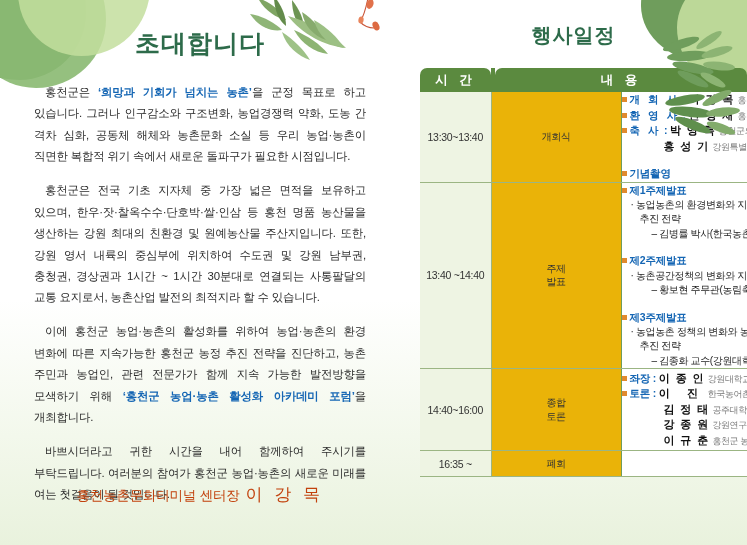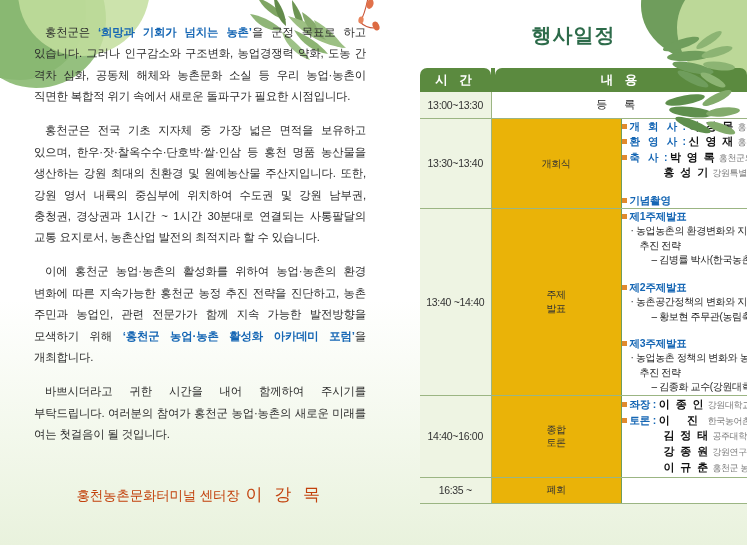--- a/index.html
+++ b/index.html
@@ -258,20 +258,21 @@
       <path d="M112 26 C116 30 120 32 126 32"></path>
     </g>
     <ellipse cx="122" cy="8" rx="3.4" ry="5" fill="#e1714a" transform="rotate(18 122 8)"></ellipse>
     <ellipse cx="128" cy="30" rx="3.2" ry="4.6" fill="#dd6a42" transform="rotate(-25 128 30)"></ellipse>
     <ellipse cx="113" cy="24" rx="2.6" ry="3.6" fill="#e8845c" transform="rotate(10 113 24)"></ellipse>
   </svg>
 </div>
 
 <div class="left-col">
 
+  <div class="invite-title">초대합니다</div>
 
   <div class="body-text">
 
     <p class="para">
       <span>홍천군은 </span><span class="hl">‘희망과 기회가 넘치는 농촌’</span><span>을 군정 목표로 하고 있습니다. 그러나 인구감소와 구조변화, 농업경쟁력 약화, 도농 간 격차 심화, 공동체 해체와 농촌문화 소실 등 우리 농업·농촌이 직면한 복합적 위기 속에서 새로운 돌파구가 필요한 시점입니다.</span>
     </p>
 
     <p class="para">
       <span>홍천군은 전국 기초 지자체 중 가장 넓은 면적을 보유하고 있으며, 한우·잣·찰옥수수·단호박·쌀·인삼 등 홍천 명품 농산물을 생산하는 강원 최대의 친환경 및 원예농산물 주산지입니다. 또한, 강원 영서 내륙의 중심부에 위치하여 수도권 및 강원 남부권, 충청권, 경상권과 1시간 ~ 1시간 30분대로 연결되는 사통팔달의 교통 요지로서, 농촌산업 발전의 최적지라 할 수 있습니다.</span>
     </p>
@@ -327,26 +328,20 @@
     <table class="sched">
       <thead>
         <tr>
           <th class="th-time" colspan="1">시 간</th>
           <th class="th-spacer"></th>
           <th class="th-content" colspan="2">내 용</th>
         </tr>
       </thead>
       <tbody>
 
-        <tr>
-          <td class="c-time" style="height:26px;">13:00~13:30</td>
-          <td class="c-body center" colspan="3">
-            <span class="reg-text">등 록</span>
-          </td>
-        </tr>
 
         <tr>
           <td class="c-time" style="height:82px;">13:30~13:40</td>
           <td class="c-cat" colspan="2">개회식</td>
           <td class="c-body">
 
             <div class="li">
               <span class="bullet"></span><span class="lbl sp2">개 회 사</span><span class="lbl"> : </span><span class="name">이 강 목</span>
               <span class="affil">홍천농촌문화터미널 센터장</span>
             </div>

